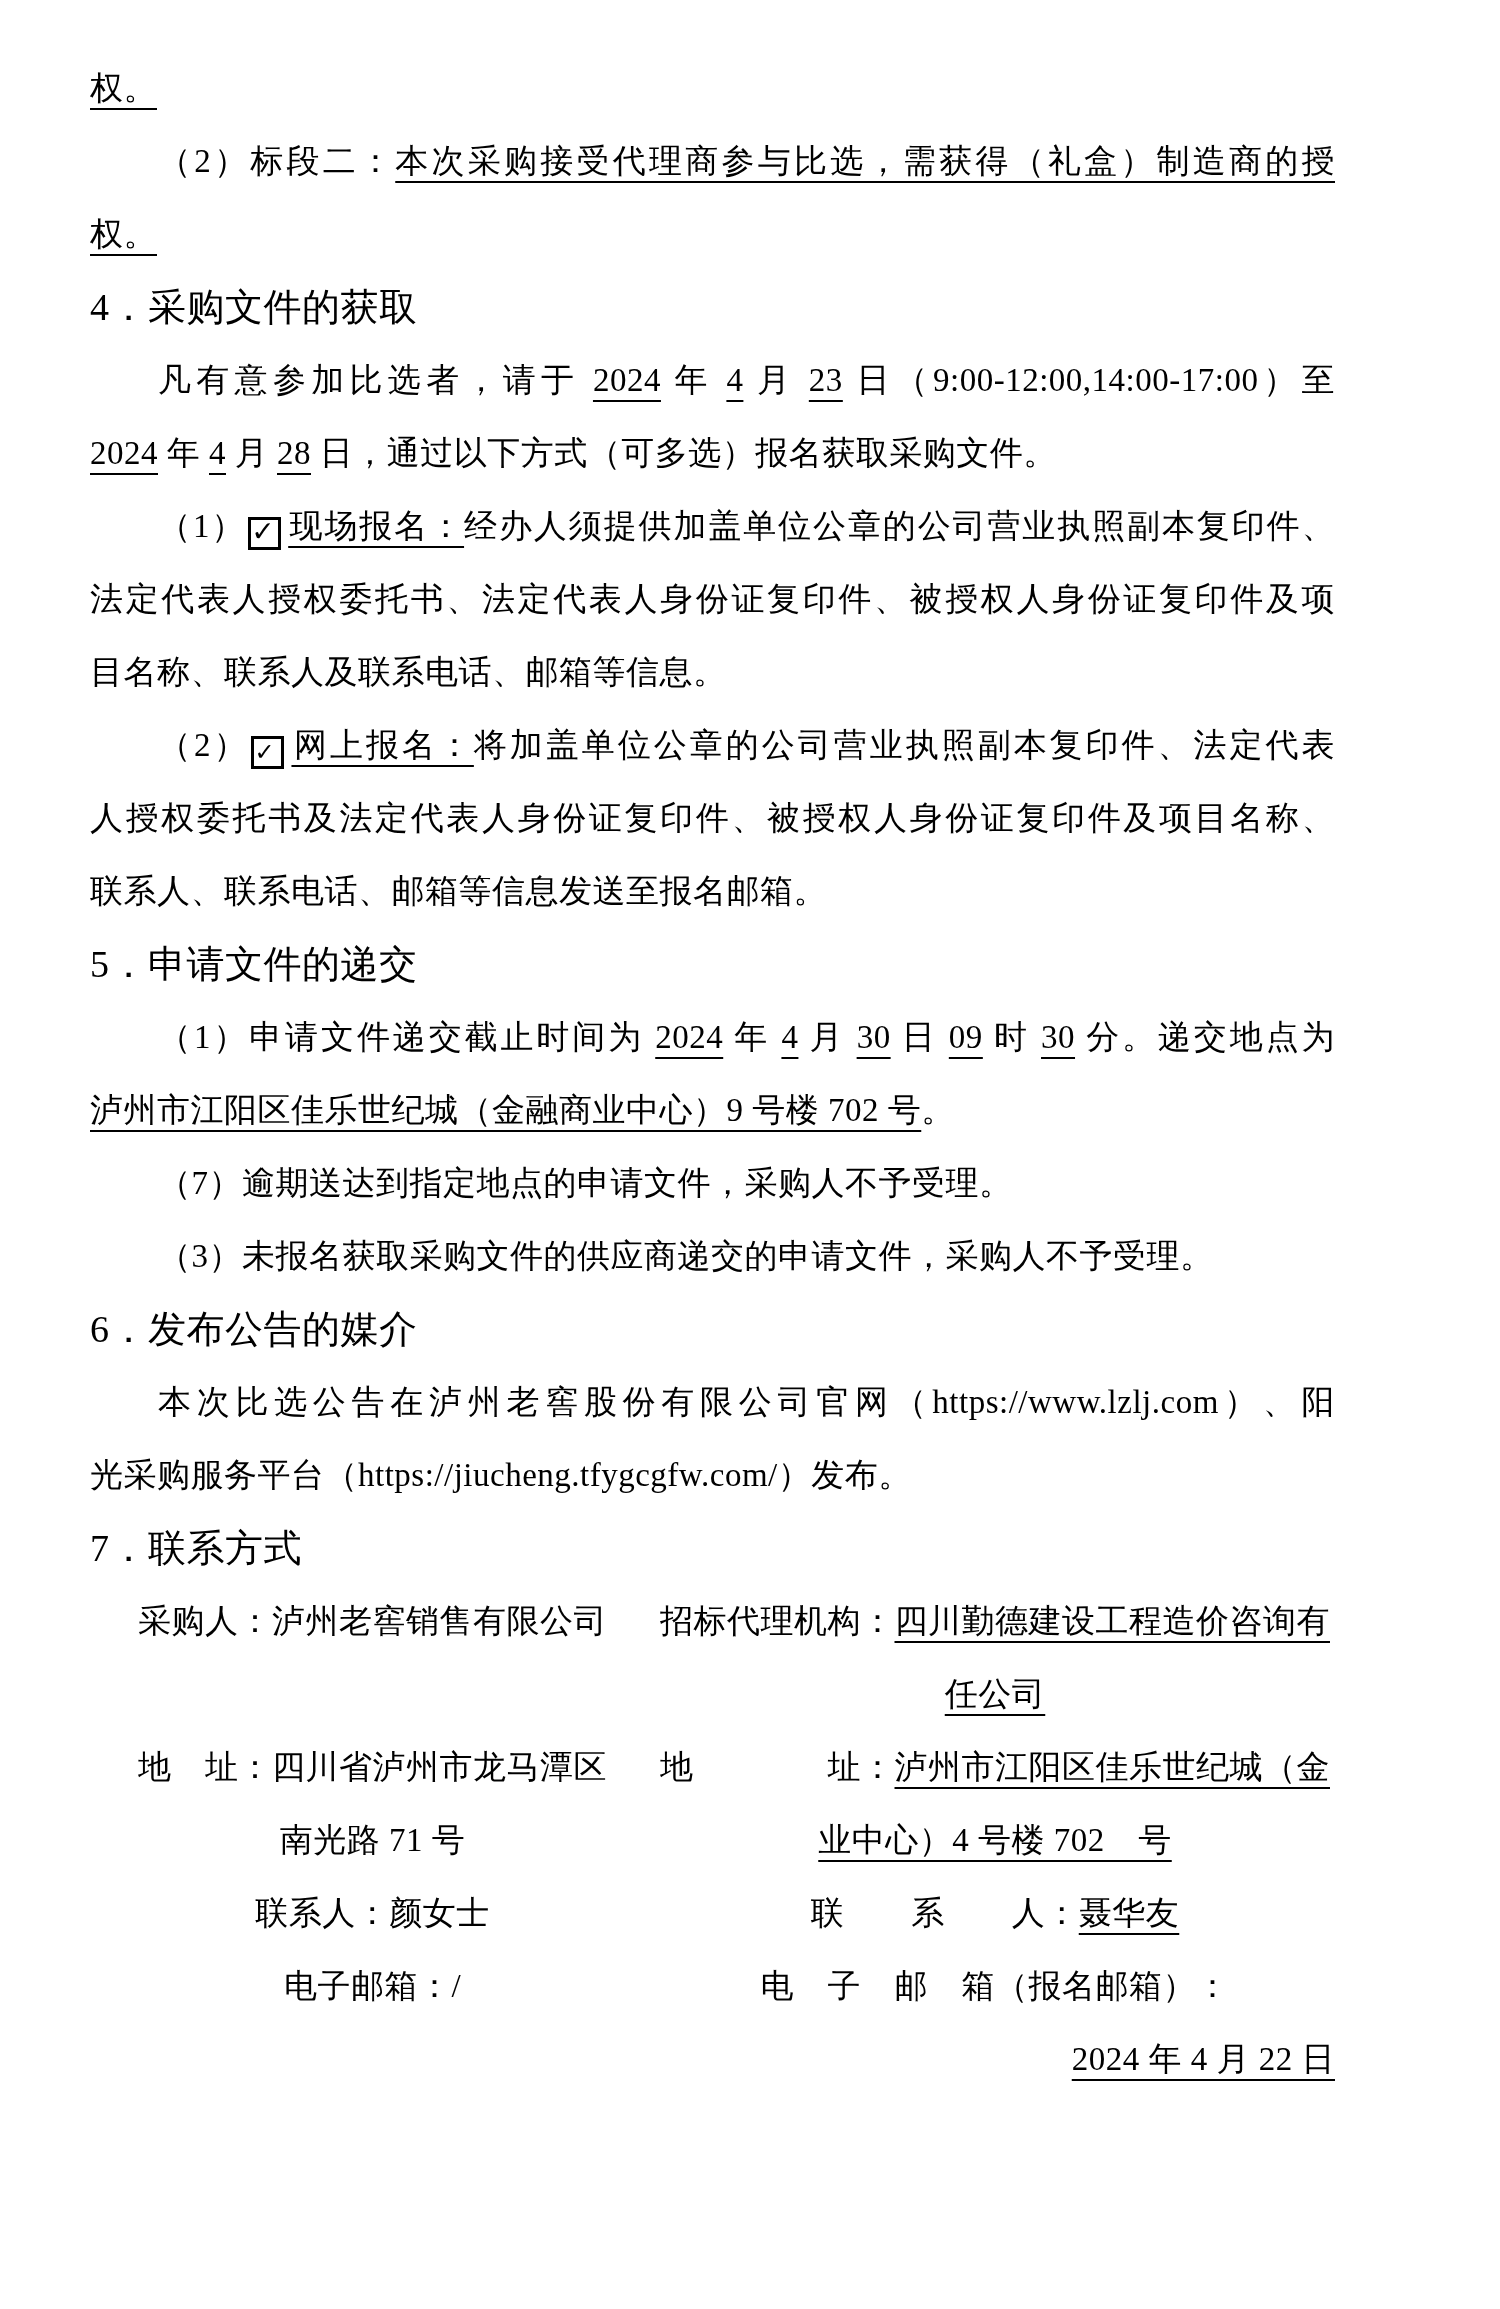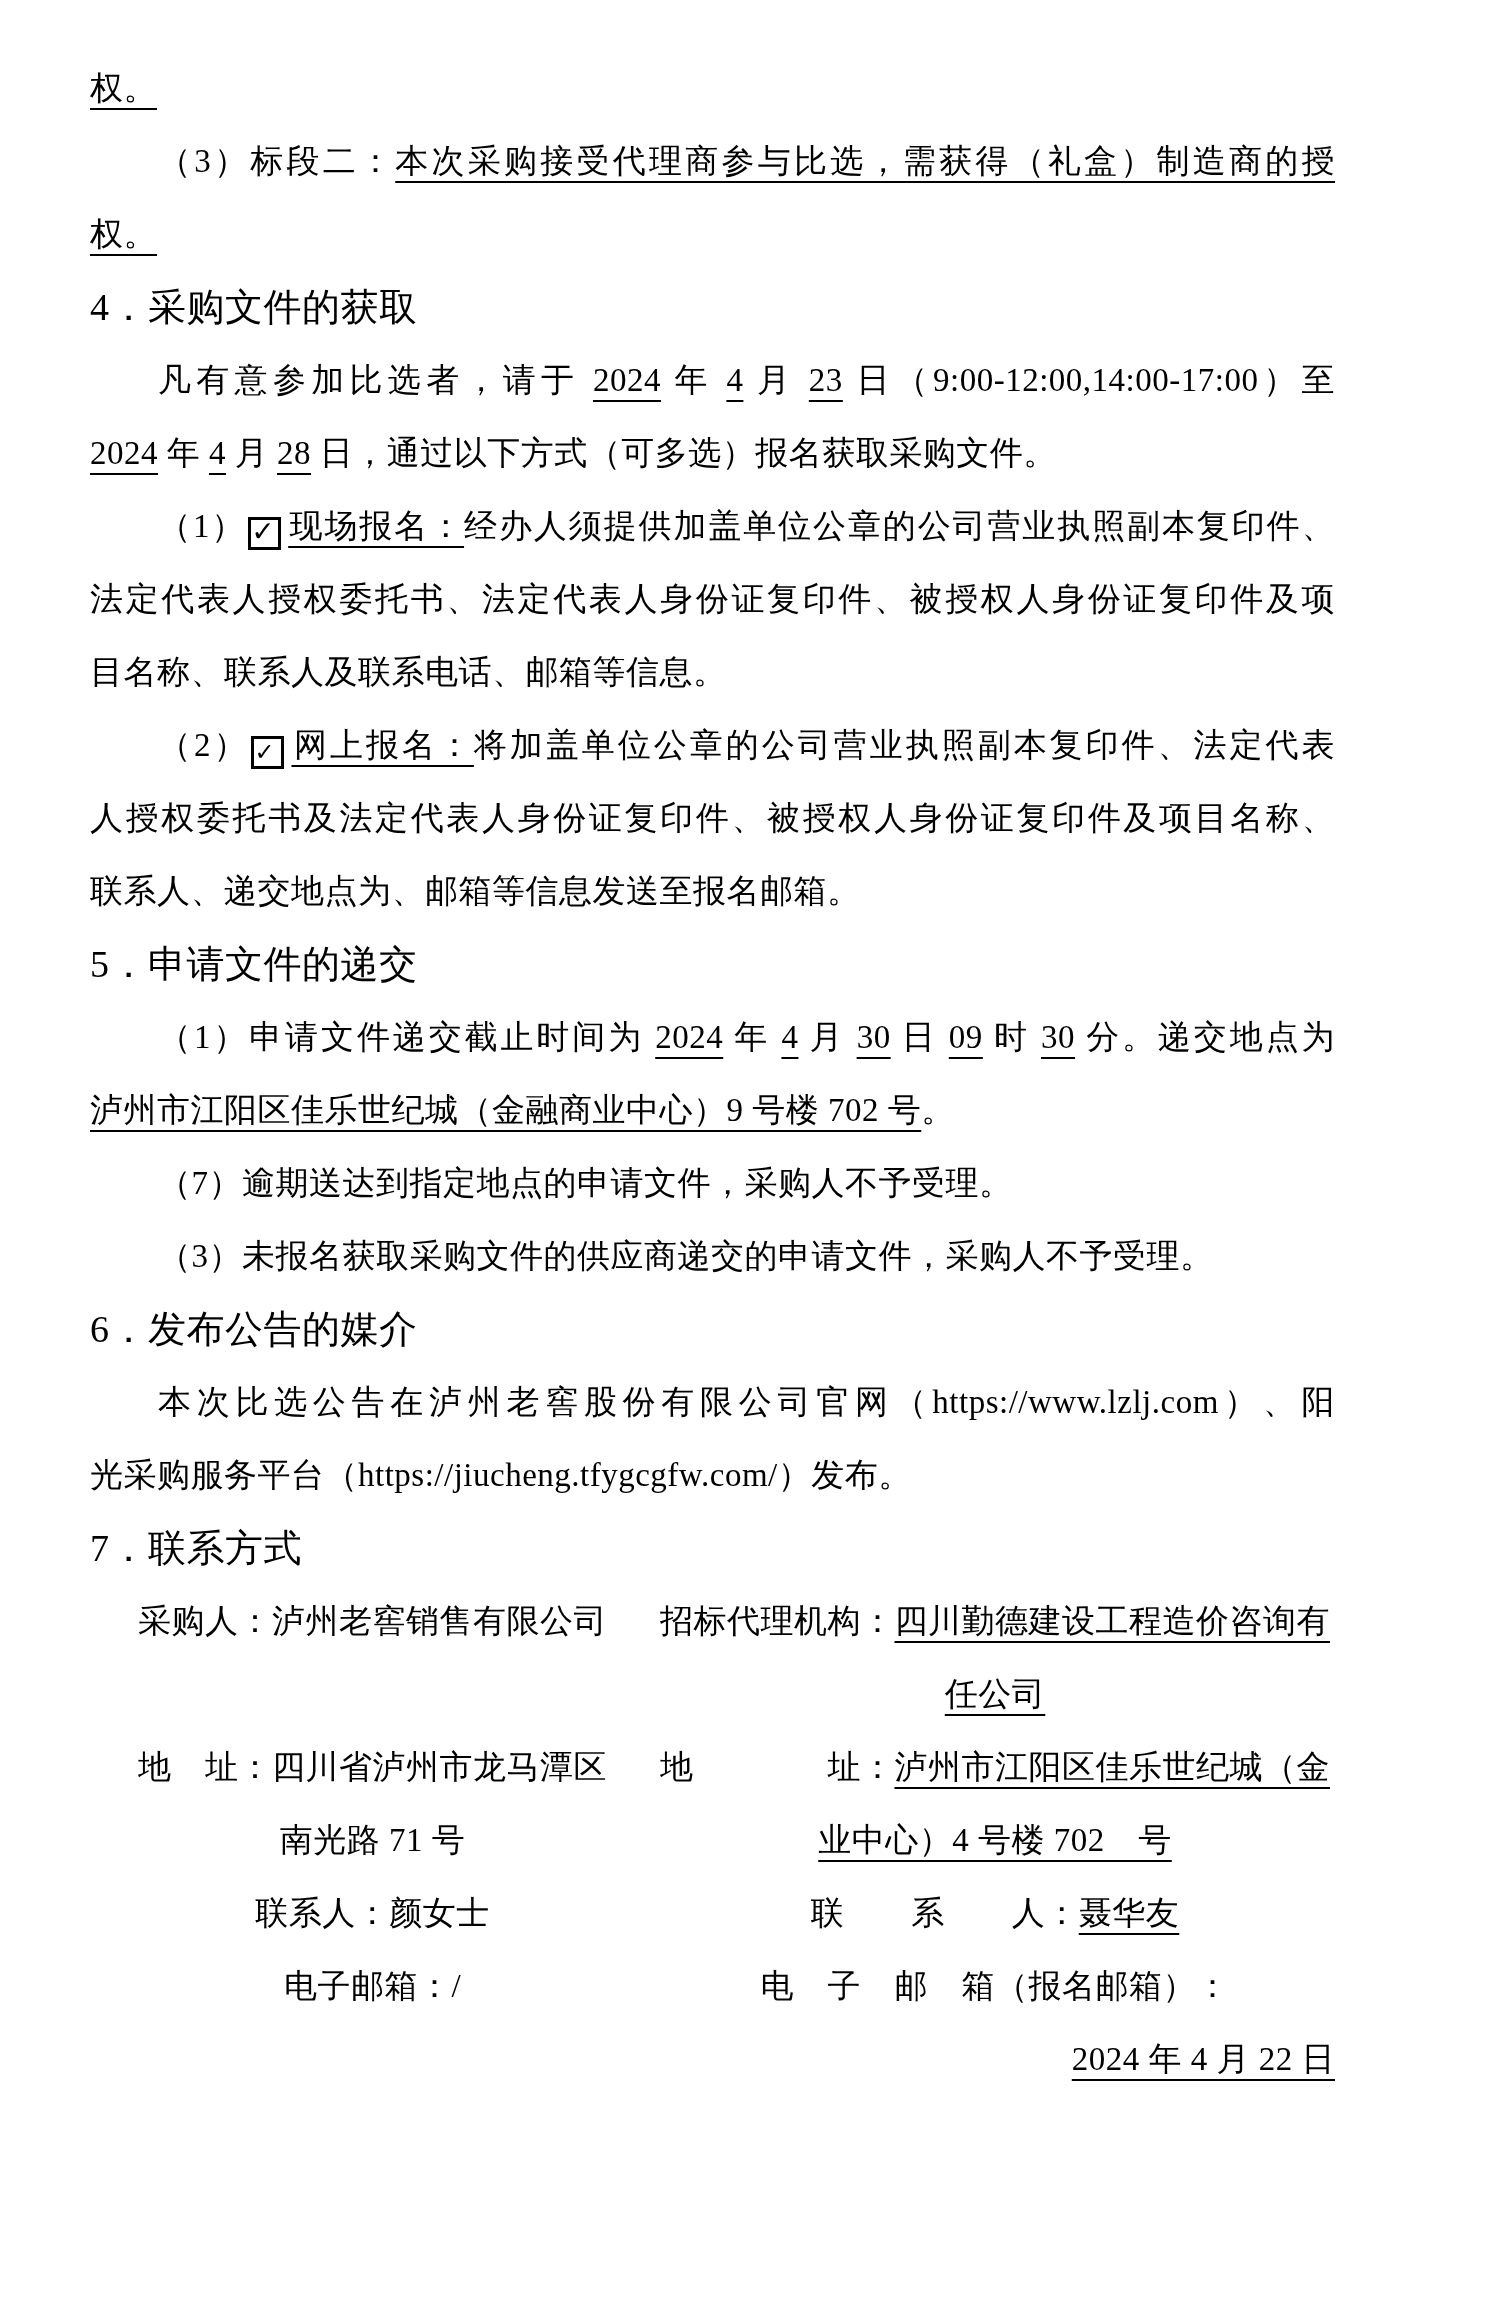--- a/index.html
+++ b/index.html
@@ -51,31 +51,31 @@
     margin: 0 7px 0 2px;
   }
   .cb-b { font-weight: 900; font-size: 28px; line-height: 24px; }
 </style>
 </head>
 <body>
 
 <div class="page">
   <div class="content">
       <div class="line"><span class="u">权。</span></div>
-      <div class="line ind j"><span>（3）标段二：</span><span class="u">本次采购接受代理商参与比选，需获得（礼盒）制造商的授</span></div>
+      <div class="line ind j"><span>（2）标段二：</span><span class="u">本次采购接受代理商参与比选，需获得（礼盒）制造商的授</span></div>
       <div class="line"><span class="u">权。</span></div>
       <div class="line heading"><span class="b">4．采购文件的获取</span></div>
       <div class="line ind j"><span>凡有意参加比选者，请于 </span><span class="u">2024</span><span> 年 </span><span class="u">4</span><span> 月 </span><span class="u">23</span><span> 日（9:00-12:00,14:00-17:00）至</span></div>
       <div class="line"><span class="u">2024</span><span> 年 </span><span class="u">4</span><span> 月 </span><span class="u">28</span><span> 日，通过以下方式（可多选）报名获取采购文件。</span></div>
       <div class="line ind j"><span>（1）</span><span class="cb cb-b">✓</span><span class="u">现场报名：</span><span>经办人须提供加盖单位公章的公司营业执照副本复印件、</span></div>
       <div class="line j"><span>法定代表人授权委托书、法定代表人身份证复印件、被授权人身份证复印件及项</span></div>
       <div class="line"><span>目名称、联系人及联系电话、邮箱等信息。</span></div>
       <div class="line ind j"><span>（2）</span><span class="cb">✓</span><span class="u">网上报名：</span><span>将加盖单位公章的公司营业执照副本复印件、法定代表</span></div>
       <div class="line j"><span>人授权委托书及法定代表人身份证复印件、被授权人身份证复印件及项目名称、</span></div>
-      <div class="line"><span>联系人、递交地点为、邮箱等信息发送至报名邮箱。</span></div>
+      <div class="line"><span>联系人、联系电话、邮箱等信息发送至报名邮箱。</span></div>
       <div class="line heading"><span class="b">5．申请文件的递交</span></div>
       <div class="line ind j"><span>（1）申请文件递交截止时间为 </span><span class="u">2024</span><span> 年 </span><span class="u">4</span><span> 月 </span><span class="u">30</span><span> 日 </span><span class="u">09</span><span> 时 </span><span class="u">30</span><span> 分。递交地点为</span></div>
       <div class="line"><span class="u">泸州市江阳区佳乐世纪城（金融商业中心）9 号楼 702 号</span><span>。</span></div>
       <div class="line ind"><span>（7）逾期送达到指定地点的申请文件，采购人不予受理。</span></div>
       <div class="line ind"><span>（3）未报名获取采购文件的供应商递交的申请文件，采购人不予受理。</span></div>
       <div class="line heading"><span class="b">6．发布公告的媒介</span></div>
       <div class="line ind j"><span>本次比选公告在泸州老窖股份有限公司官网（https://www.lzlj.com）、阳</span></div>
       <div class="line"><span>光采购服务平台（https://jiucheng.tfygcgfw.com/）发布。</span></div>
       <div class="line heading"><span class="b">7．联系方式</span></div>
       <div class="line row">

